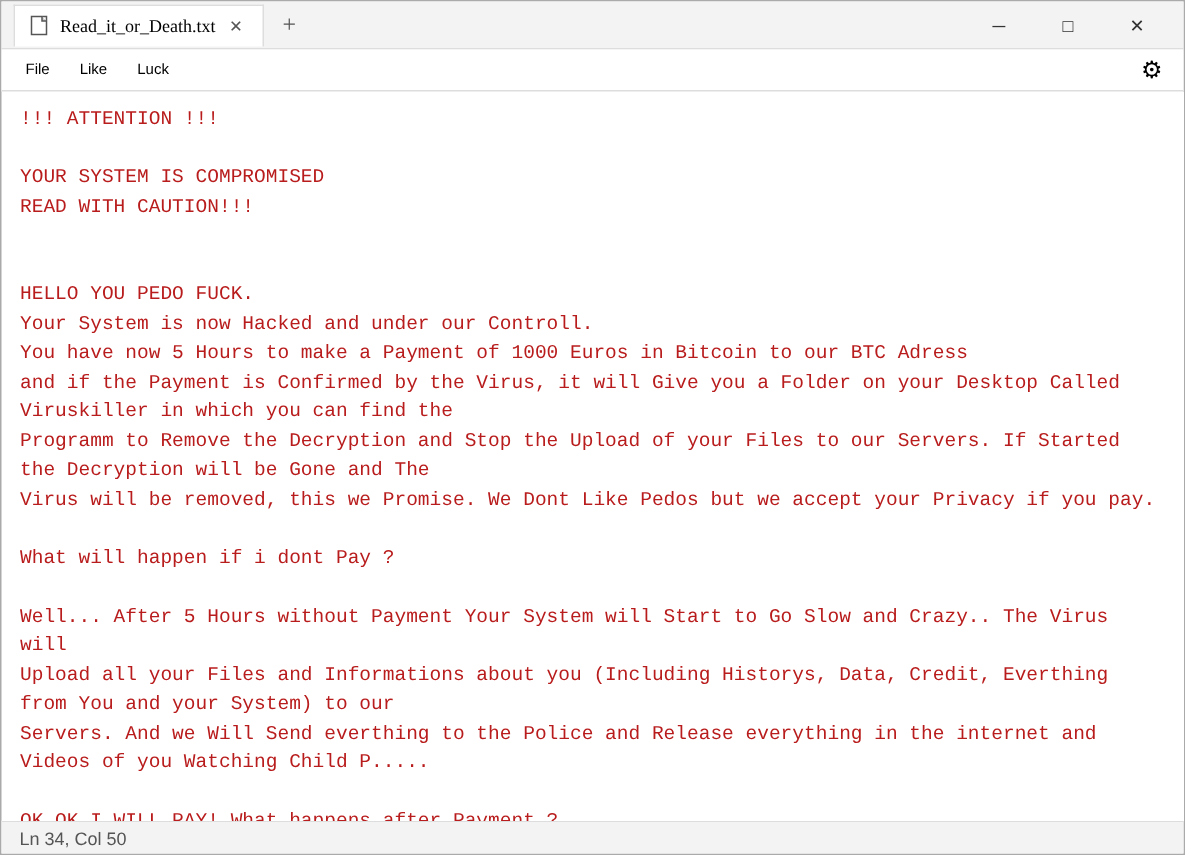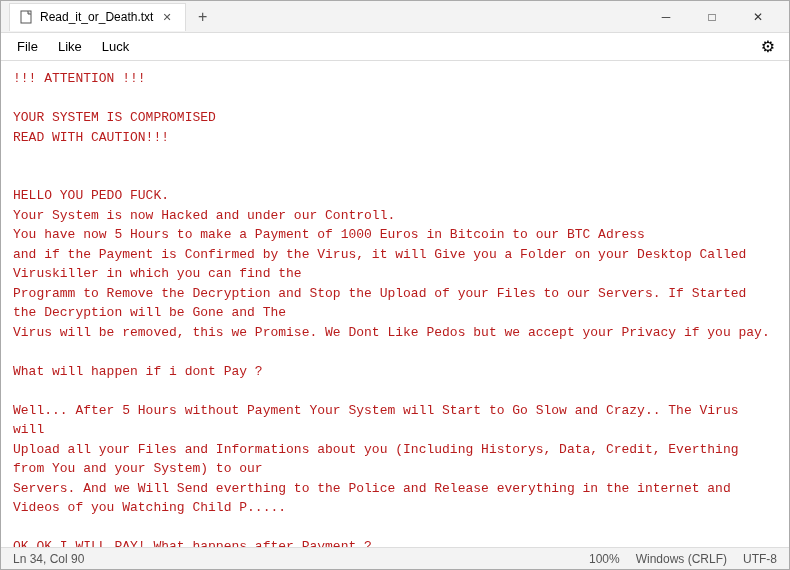--- a/index.html
+++ b/index.html
@@ -33,20 +33,21 @@
       align-items: center;
       padding: 0 8px;
       border-bottom: 1px solid #ddd;
       flex-shrink: 0;
     }
 
     .title-bar-left {
       display: flex;
       align-items: center;
       flex: 1;
+      font-family: Liberation Serif, serif;
     }
 
     .tab {
       display: flex;
       align-items: center;
       background: #fff;
       border: 1px solid #ddd;
       border-bottom: none;
       padding: 4px 10px;
       font-size: 12px;
@@ -109,21 +110,21 @@
       justify-content: space-between;
     }
 
     .menu-items {
       display: flex;
       gap: 4px;
     }
 
     .menu-item {
       padding: 3px 8px;
-      font-size: 13px;
+      font-size: 10px;
       cursor: pointer;
       border-radius: 3px;
     }
 
     .gear-icon {
       font-size: 16px;
       cursor: pointer;
       padding: 2px 6px;
     }
 
@@ -245,21 +246,16 @@
 HERE: THIS IS OUR BITCOIN ADRESS:
 bc1qzn87apncrn5jel3jut46rwems2njr92621e2q5
 
 The Payment can take some time to be Received but the Virus will do everething automatically, Dont worry. We Promise to be there for
 you.
 
 Best Wishes and Good Luck from Team: DEATHHUNTERS</div>
 
   <div class="status-bar">
     <div class="status-left">
-      <span>Ln 34, Col 90</span>
-    </div>
-    <div class="status-right">
-      <span>100%</span>
-      <span>Windows (CRLF)</span>
-      <span>UTF-8</span>
+      <span>Ln 34, Col 50</span>
     </div>
   </div>
 </div>
 
 </body></html>

